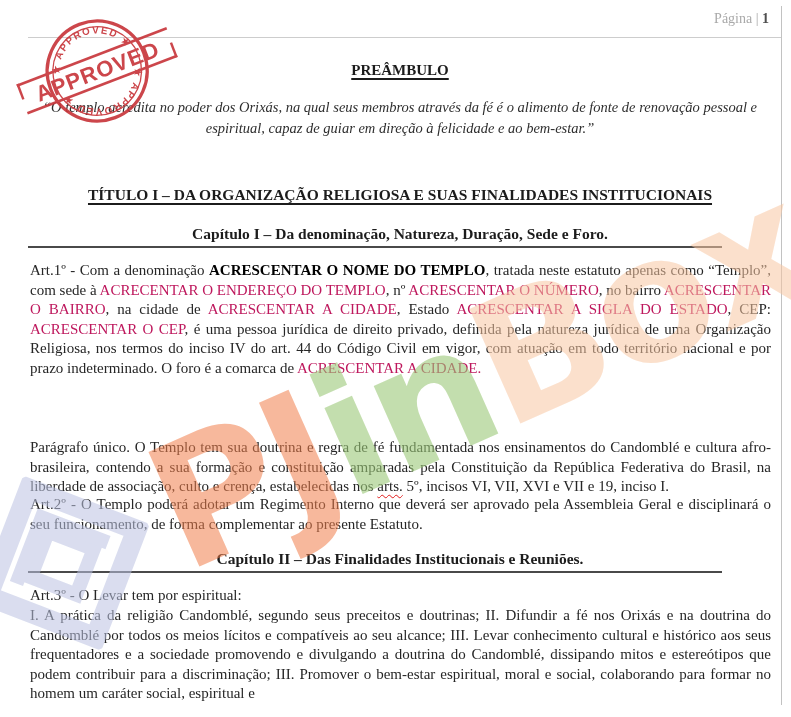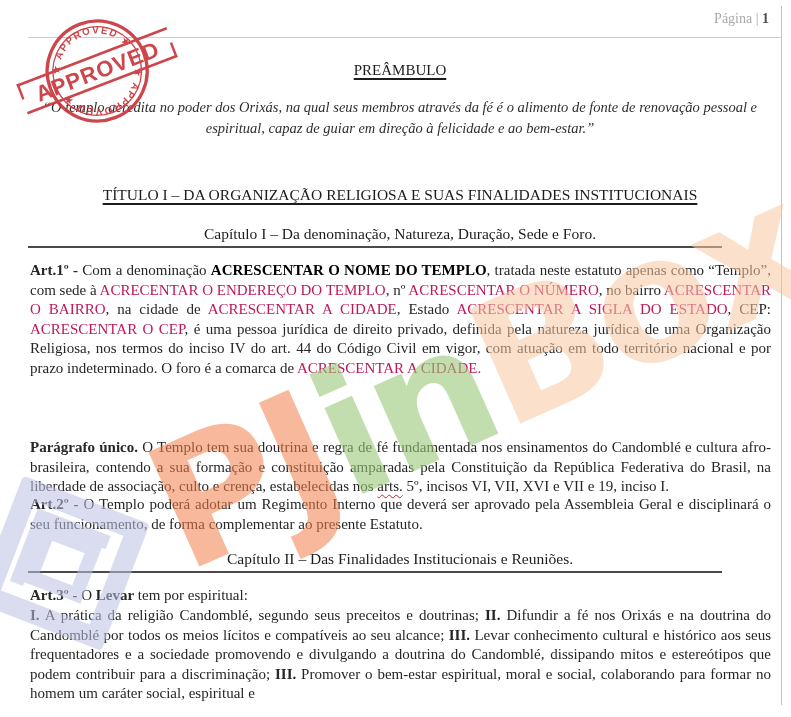--- a/index.html
+++ b/index.html
@@ -25,21 +25,21 @@
              display:flex;align-items:center;transform:rotate(-24deg);
              z-index:5;pointer-events:none;}
   .wm-glyph{width:188px;height:188px;margin-right:14px;flex:none;opacity:.55;}
   .wm-text{font-family:"DejaVu Sans",sans-serif;font-weight:700;font-size:172px;
            line-height:1;letter-spacing:-5px;}
   .wm-pj{color:rgba(240,126,75,.55);}
   .wm-in{color:rgba(155,200,120,.60);}
   .wm-box{color:rgba(247,199,162,.55);}
 
   
-  .h{position:absolute;left:30px;width:740px;text-align:center;font-weight:400;
+  .h{position:absolute;left:30px;width:740px;text-align:center;font-weight:700;
      color:#1c1c1c;line-height:18px;}
   .h.u{text-decoration:underline;text-decoration-thickness:1.5px;text-underline-offset:3px;}
   #h-preambulo{top:61px;font-size:15px;}
   #h-estatuto{top:153px;font-size:15px;}
   #h-titulo1{top:186px;font-size:15.5px;}
   #h-capitulo1{top:225px;font-size:15.5px;}
   #h-capitulo2{top:550px;font-size:15.5px;}
   .chapter-rule{position:absolute;left:28px;width:694px;height:2px;background:#4a4a4a;}
   #rule-cap1{top:246px;}
   #rule-cap2{top:571px;}
@@ -51,21 +51,21 @@
   
   .p{position:absolute;left:30px;width:741px;font-size:15px;line-height:19.5px;
      text-align:justify;color:#262626;}
   #p-art1{top:261px;}
   #p-paragrafo-unico{top:402px;margin-top:36px;}
   #p-art2{top:495px;}
   #p-art3{top:586px;text-align:left;}
   #p-finalidades{top:606px;}
 
   
-  .run-b{font-weight:700;}
+  .run-b{font-weight:400;}
   .run-r{color:#be185d;}
   .run-rb{color:#000000;font-weight:700;}
   .run-sp{text-decoration-line:underline;text-decoration-style:wavy;
           text-decoration-color:#e01b1b;text-decoration-thickness:1px;
           text-underline-offset:3px;}
 </style>
 </head>
 <body>
 
 <div class="page">

